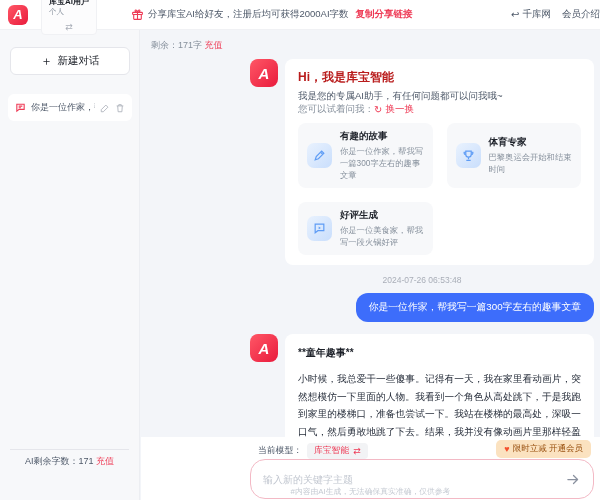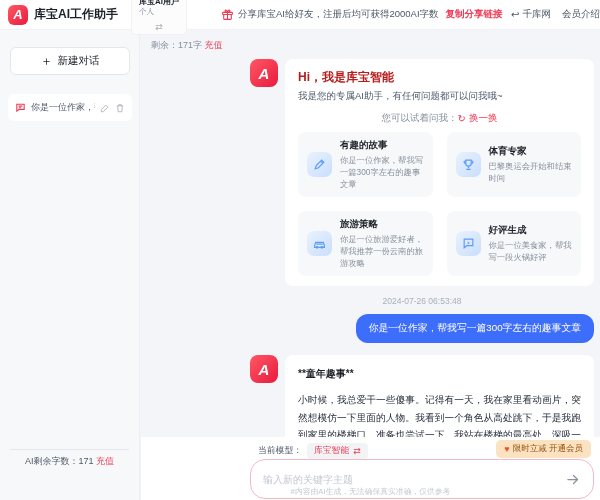--- a/index.html
+++ b/index.html
@@ -46,21 +46,21 @@
   .chat { position:absolute; top:0; left:0; right:0; bottom:63px; overflow:hidden; }
   .quota-row { margin:9px 0 0 10px; font-size:9px; color:#86909c; }
   .msg-row { margin-left:109px; width:344px; display:flex; gap:7px; align-items:flex-start; }
   .welcome-row { margin-top:7px; }
   .avatar { width:28px; height:28px; border-radius:8px; flex:none;
             background:linear-gradient(135deg,#ff5766,#e91b3d); color:#fff; font-weight:bold; font-style:italic;
             font-size:15px; display:flex; align-items:center; justify-content:center; }
   .card { background:#fff; border-radius:8px; padding:10px 13px; flex:1; min-width:0; }
   .w-title { font-size:12px; font-weight:bold; color:#b91c1c; }
   .w-sub { font-size:9.5px; color:#4e5969; margin-top:4px; }
-  .hint-row { display:flex; justify-content:center; align-items:center; margin-top:9px; }
+  .hint-row { display:flex; justify-content:flex-start; align-items:center; }
   .hint { font-size:9.5px; color:#86909c; }
   .refresh { font-size:9.5px; color:#ee3a55; display:flex; align-items:center; gap:3px; cursor:pointer; }
   .refresh-glyph { font-size:10px; }
   .sugg-grid { display:grid; grid-template-columns:1fr 1fr; gap:14px; margin-top:7px; }
   .sugg { background:#f7f8fa; border-radius:8px; padding:7px 9px; display:flex; gap:8px; align-items:center; cursor:pointer; }
   .sugg-icon { width:25px; height:25px; border-radius:7px; flex:none;
                background:linear-gradient(135deg,#e9f2fe,#c9defc); display:flex; align-items:center; justify-content:center; }
   .sugg-title { font-size:9.5px; font-weight:bold; color:#1d2129; }
   .sugg-desc { font-size:8.3px; color:#86909c; line-height:1.45; margin-top:2px; }
   .timestamp { margin-left:109px; width:344px; text-align:center; font-size:8.5px; color:#a9aeb8; margin-top:10px; }
@@ -87,21 +87,20 @@
   .send { flex:none; display:flex; cursor:pointer; margin-left:8px; }
   .disclaimer { position:absolute; bottom:3px; left:0; right:0; text-align:center; font-size:7.8px; color:#c5cad2; }
 </style>
 </head>
 <body>
 
 <div class="app">
 
   <div class="header">
     <div class="logo">A</div>
-    <div class="app-title">库宝AI工作助手</div>
     <div class="user-chip">
       <div>
         <div class="user-name">库宝AI用户</div>
         <div class="user-type">个人</div>
       </div>
       <span class="swap-glyph">⇄</span>
     </div>
     <div class="banner">
       <svg width="13" height="13" viewBox="0 0 24 24" fill="none" stroke="#ee3a55" stroke-width="2">
         <rect x="3" y="8" width="18" height="4" rx="1"></rect>
@@ -193,34 +192,20 @@
                 </svg>
               </span>
               <div>
                 <div class="sugg-title">体育专家</div>
                 <div class="sugg-desc">巴黎奥运会开始和结束时间</div>
               </div>
             </div>
             <div class="sugg">
               <span class="sugg-icon">
                 <svg width="13" height="13" viewBox="0 0 24 24" fill="none" stroke="#5e9cf5" stroke-width="2.2">
-                  <path d="M3 16l2-6h14l2 6v3H3z"></path>
-                    <path d="M6 13h12"></path>
-                    <circle cx="7.5" cy="19" r="1.4"></circle>
-                    <circle cx="16.5" cy="19" r="1.4"></circle>
-                </svg>
-              </span>
-              <div>
-                <div class="sugg-title">旅游策略</div>
-                <div class="sugg-desc">你是一位旅游爱好者，帮我推荐一份云南的旅游攻略</div>
-              </div>
-            </div>
-            <div class="sugg">
-              <span class="sugg-icon">
-                <svg width="13" height="13" viewBox="0 0 24 24" fill="none" stroke="#5e9cf5" stroke-width="2.2">
                   <path d="M4 4h16v12H9l-5 4z"></path>
                     <path d="M10.5 8.5l4 2.5-4 2.5z" fill="#5e9cf5" stroke="none"></path>
                 </svg>
               </span>
               <div>
                 <div class="sugg-title">好评生成</div>
                 <div class="sugg-desc">你是一位美食家，帮我写一段火锅好评</div>
               </div>
             </div>
           </div>

